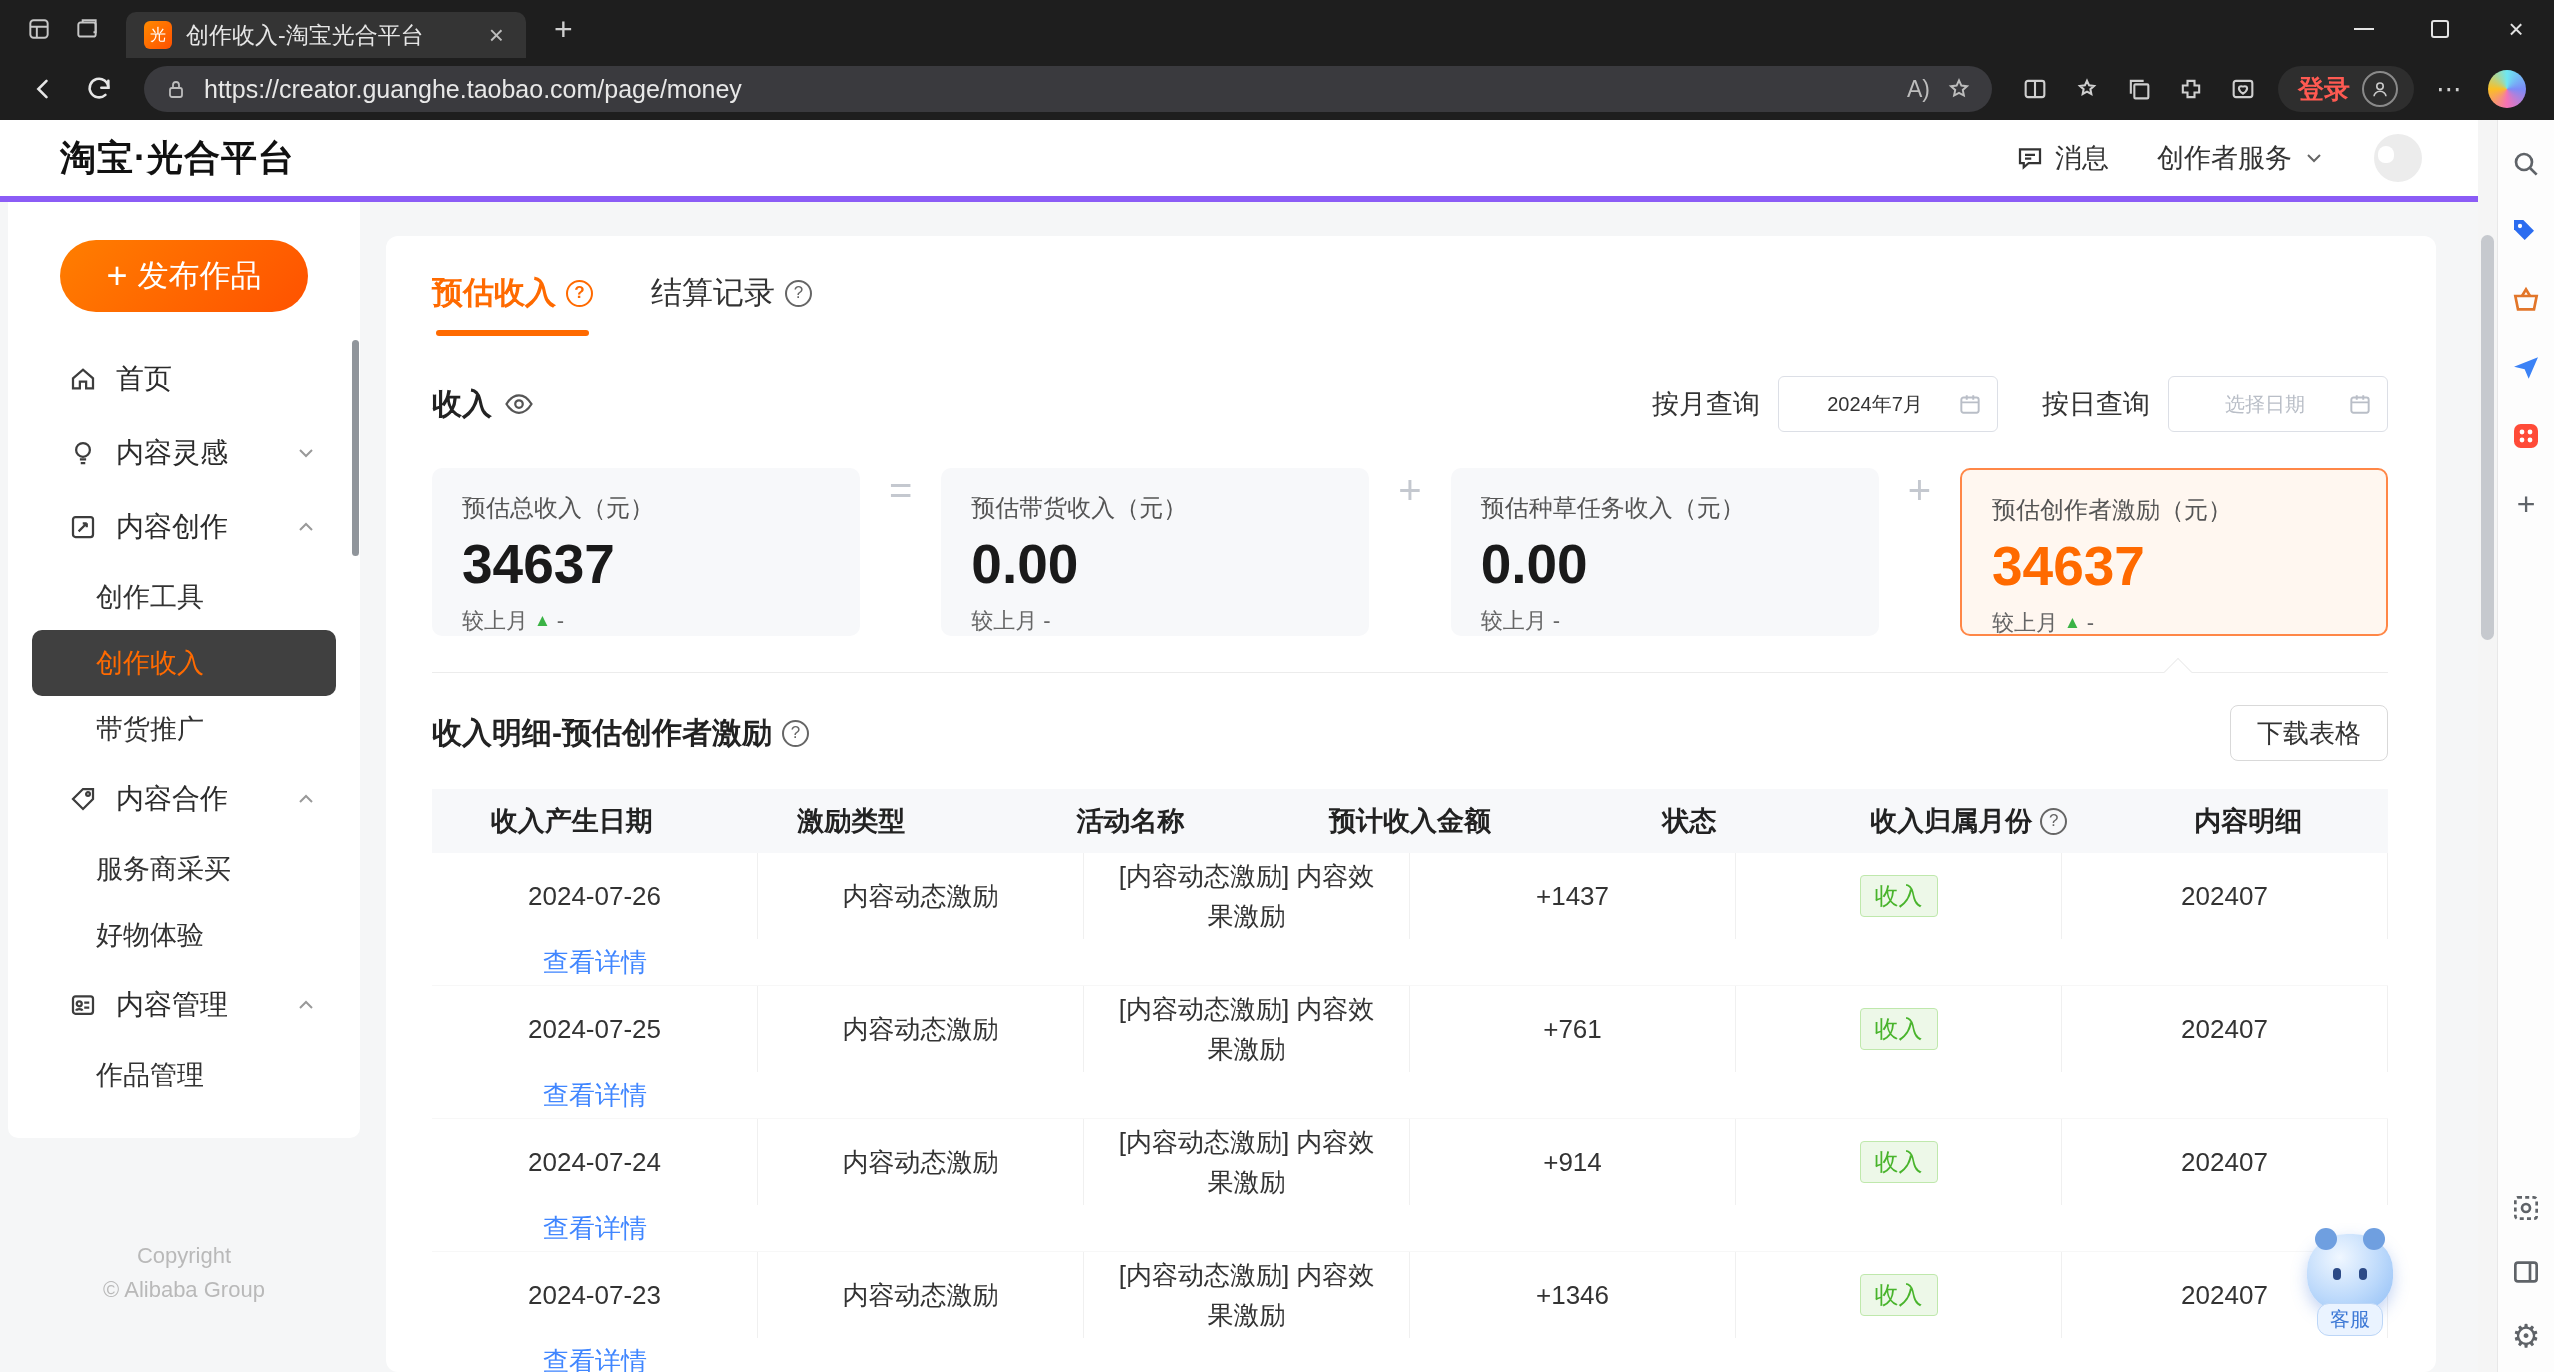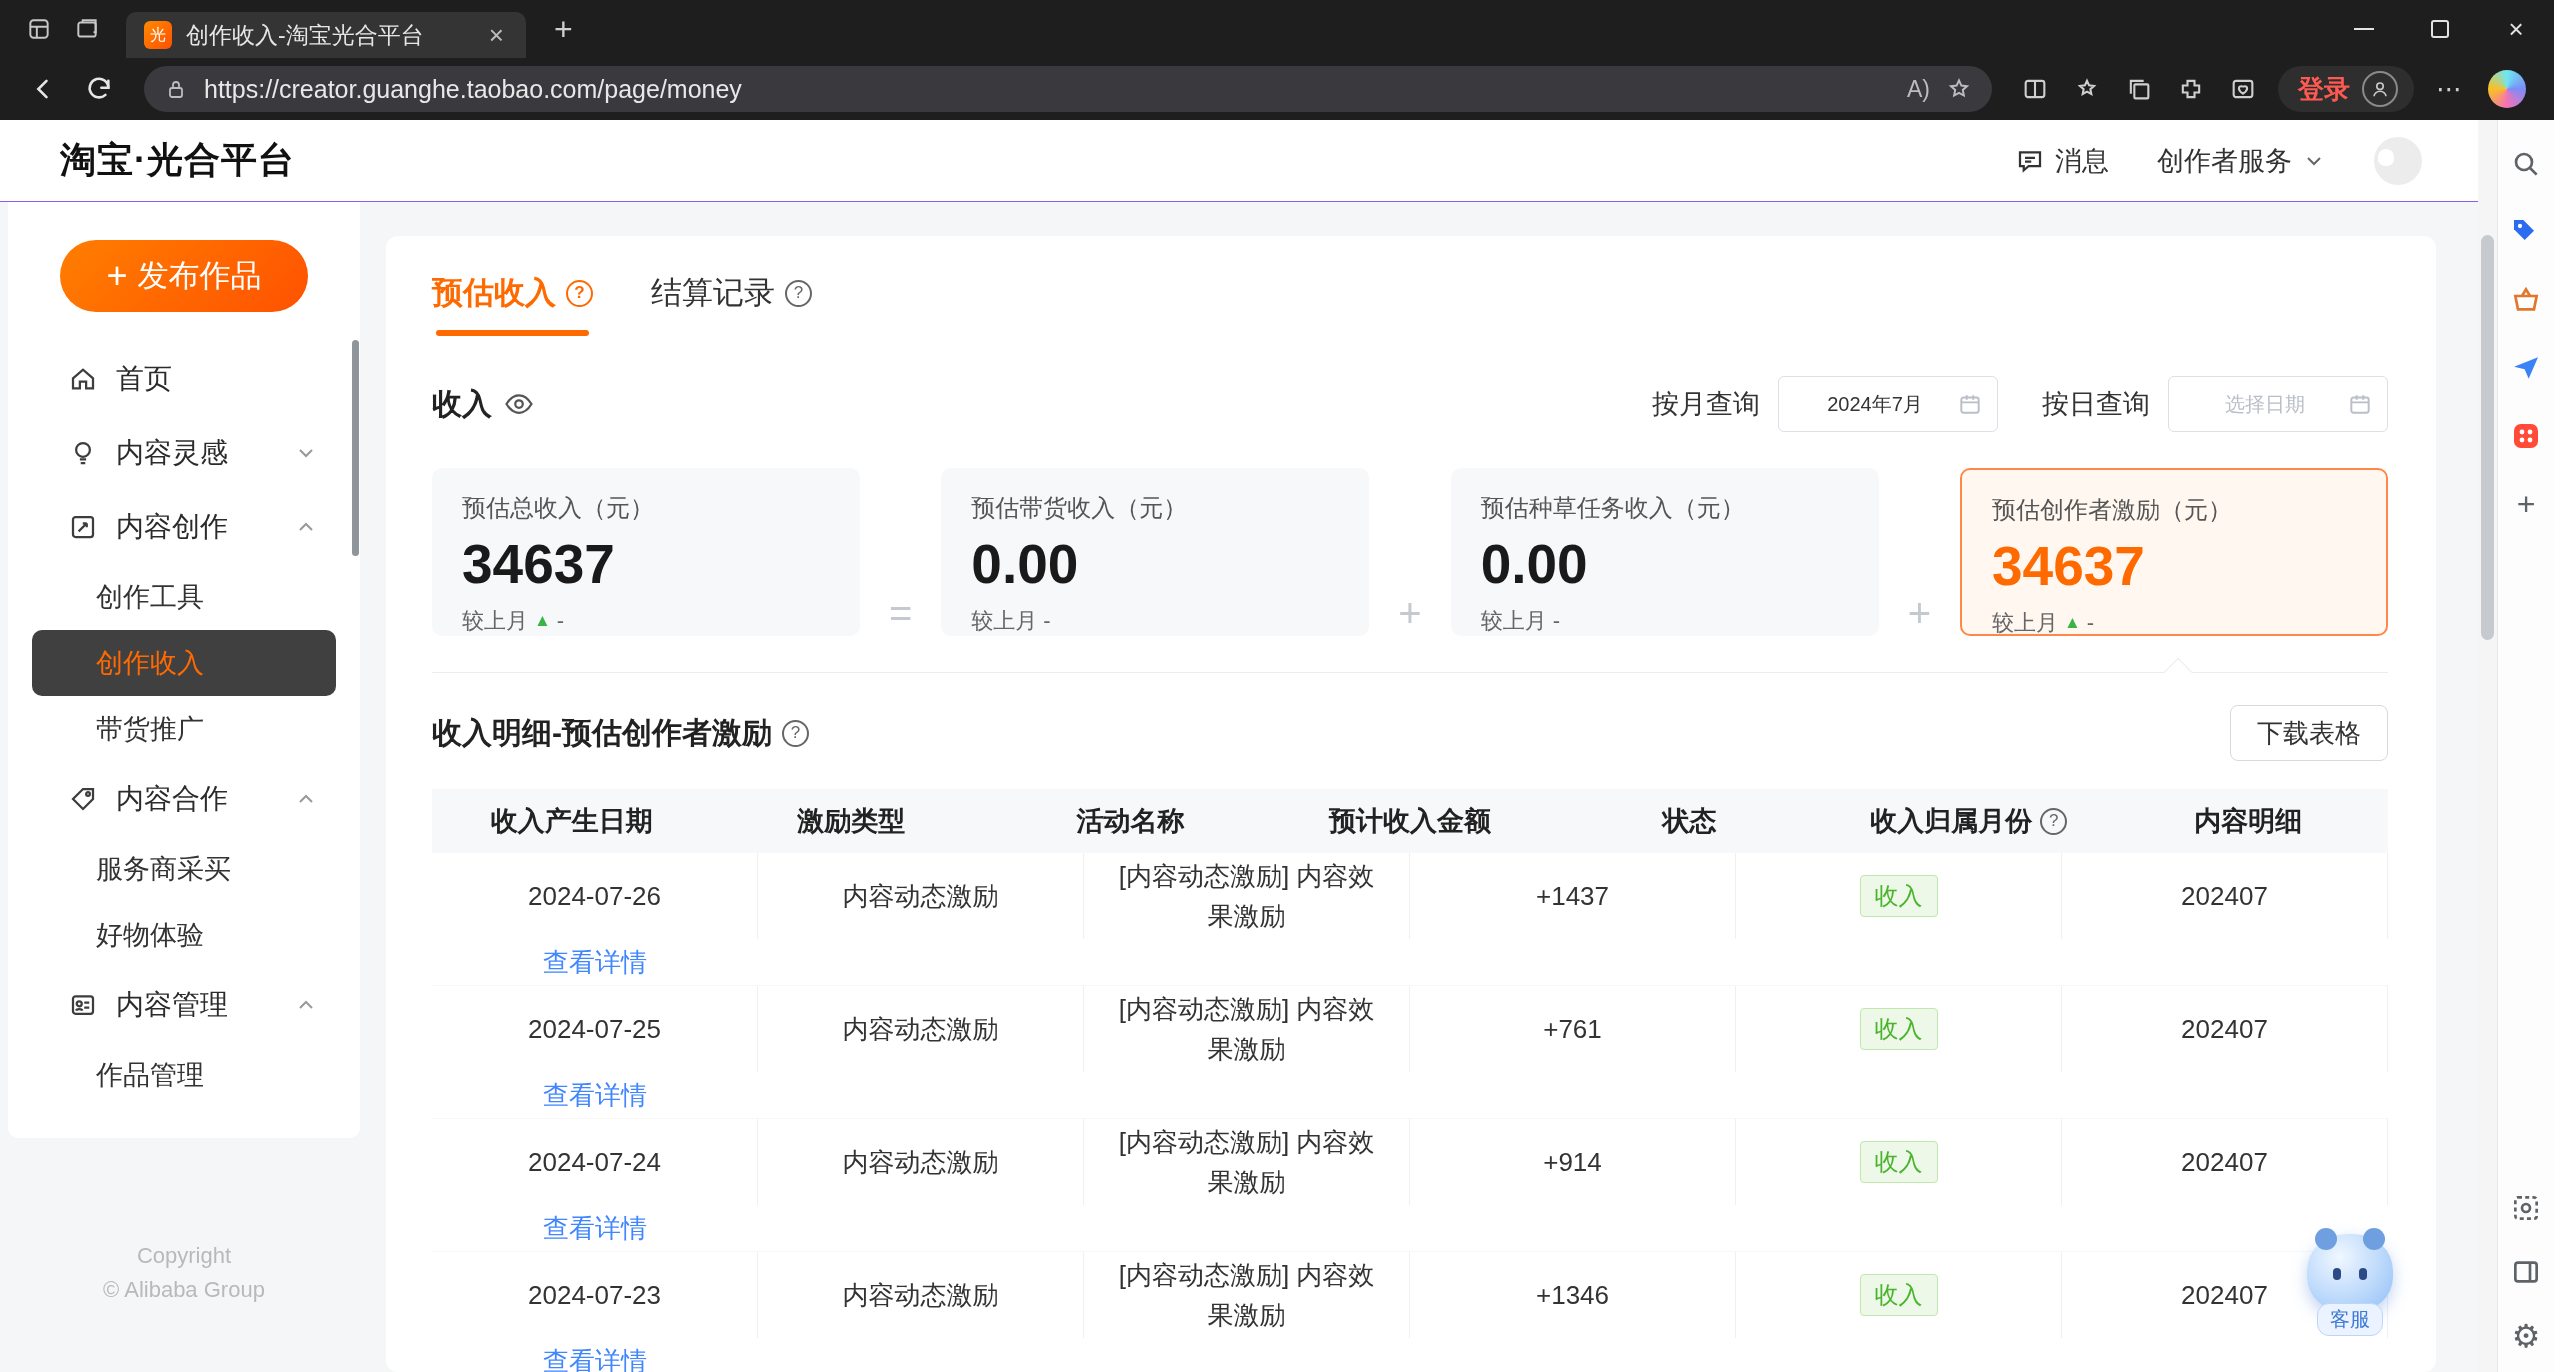--- a/index.html
+++ b/index.html
@@ -36,21 +36,21 @@
   .signin-avatar { width:36px; height:36px; border-radius:50%; border:2px solid #8a8a8a; display:flex; align-items:center; justify-content:center; color:#c9c9c9; }
   .copilot { width:38px; height:38px; border-radius:50%; margin:0 10px;
     background:conic-gradient(#6ee7f2,#7c8cf8,#f472b6,#fbbf24,#6ee7f2); }
 
   
   .browser-body { flex:1; display:flex; min-height:0; background:#f5f6f7; position:relative; }
   .page-area { flex:1; display:flex; flex-direction:column; min-width:0; position:relative; background:#f5f6f7; }
 
   
   .site-header { height:82px; background:#fff; display:flex; align-items:center; padding:0 56px 0 60px;
-    border-bottom:1px solid #8b5cf6; flex:0 0 auto;justify-content:center; }
+    border-bottom:6px solid #8b5cf6; flex:0 0 auto;justify-content:center; }
   .logo { font-size:36px; font-weight:900; color:#111; letter-spacing:1px; }
   .header-right { margin-left:auto; display:flex; align-items:center; gap:48px; }
   .hdr-item { display:flex; align-items:center; gap:10px; font-size:27px; color:#333; }
   .qq-avatar { width:48px; height:48px; border-radius:50%; background:#ececec; overflow:hidden; }
   .penguin { width:24px; height:32px; background:#1a1a1a; border-radius:12px 12px 11px 11px; position:relative; margin:8px auto 0; }
   .penguin::after { content:""; position:absolute; left:4px; top:12px; width:16px; height:17px; background:#fff; border-radius:8px 8px 7px 7px; }
 
   
   .page-main { flex:1; display:flex; min-height:0; padding-left:8px; background:#f5f6f7; }
 
@@ -85,21 +85,21 @@
   .query-group { margin-left:auto; display:flex; align-items:center; }
   .query-label { font-size:27px; color:#333; }
   .date-input { width:220px; height:56px; border:1px solid #dcdfe6; border-radius:6px; display:flex; align-items:center;
     padding:0 14px; margin-left:18px; background:#fff; }
   .date-input input { border:none; outline:none; width:100%; font-size:20px; color:#333; background:transparent;
     font-family:"Liberation Sans","DejaVu Sans",sans-serif;text-align:center; }
   .date-input input::placeholder { color:#b9bec7; }
   .date-input .cal { margin-left:auto; color:#b9bec7; display:flex; }
   .gap40 { width:44px; }
 
-  .cards-row { margin-top:36px; display:flex; align-items:flex-end; justify-content:space-between; }
+  .cards-row { margin-top:36px; display:flex; align-items:flex-start; justify-content:space-between; }
   .stat-card { width:428px; height:168px; background:#f7f8fa; border-radius:10px; padding:24px 30px; flex:0 0 auto; }
   .stat-card.highlight { background:#fff7f0; border:2px solid #ff8747; }
   .stat-title { font-size:24px; color:#555; }
   .stat-value { font-size:55px; font-weight:700; color:#1a1a1a; margin:8px 0 10px; }
   .stat-card.highlight .stat-value { color:#ff6a00; }
   .stat-compare { font-size:22px; color:#666; display:flex; align-items:center; gap:6px; }
   .arrow-up { color:#3bb346; font-size:17px; }
   .arrow-up:empty { display:none; }
   .op { flex:1; text-align:center; font-size:40px; color:#c4c8cf; }
 

